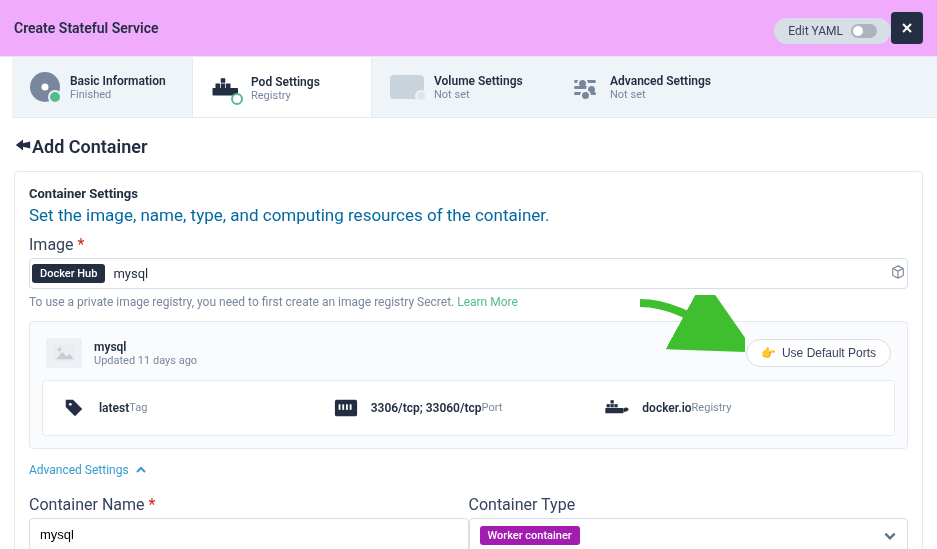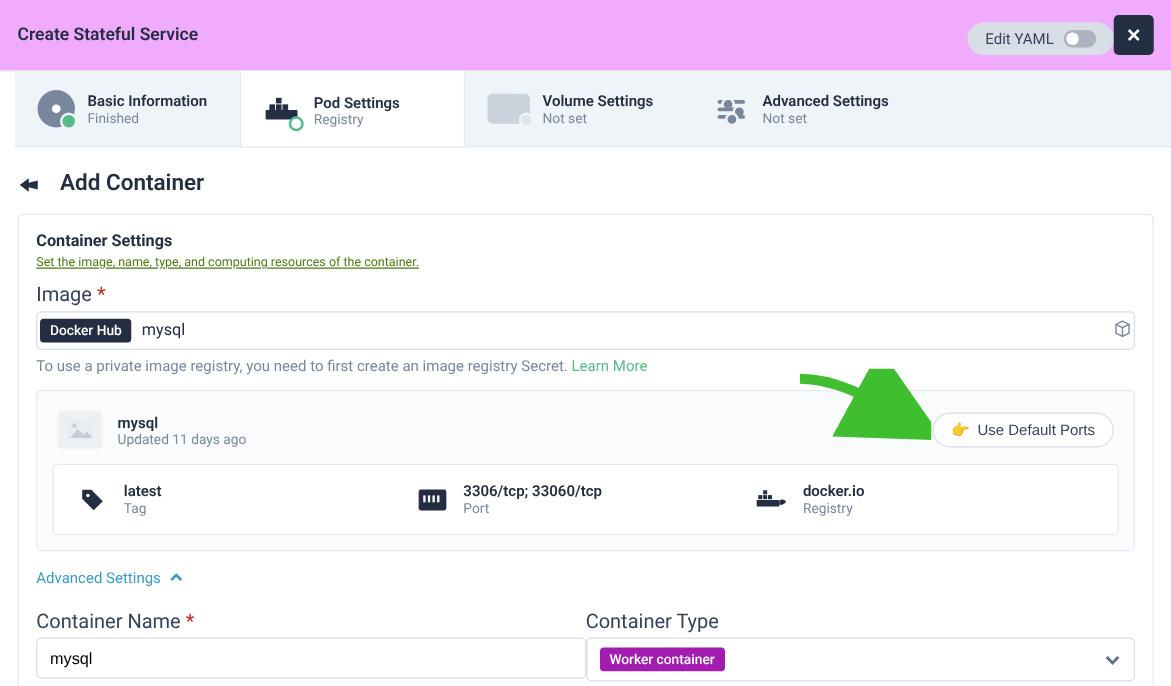--- a/index.html
+++ b/index.html
@@ -26,26 +26,26 @@
   .step-icon.notset::after { content:""; position:absolute; right:-3px; bottom:-3px; width:8px; height:8px; background:#d8dee5; border-radius:50%; border:2px solid #eff4f9; }
   .step-icon.sliders { display:flex; flex-direction:column; gap:3px; align-items:center; justify-content:center; background:transparent; }
   .sliders-row { width:22px; height:3px; background:#79879c; border-radius:2px; position:relative; }
   .sliders-row::after { content:""; position:absolute; top:-2px; width:7px; height:7px; background:#79879c; border-radius:50%; border:2px solid #eff4f9; }
   .sliders-row.r1::after{ left:3px; } .sliders-row.r2::after{ left:12px; } .sliders-row.r3::after{ left:6px; }
   .step-texts { display:flex; flex-direction:column; }
   .step-title { font-size: 12px; font-weight: 600; color:#242e42; }
   .step-sub { font-size: 11px; color:#79879c; }
 
   .body { padding: 18px 14px; }
-  .section-head { display:flex; align-items:flex-end; gap:16px; font-size:18px; font-weight:600; margin-bottom:14px; }
+  .section-head { display:flex; align-items:flex-start; gap:0; font-size:18px; font-weight:600; margin-bottom:14px; }
   .arrow-back { width:18px; height:18px; }
 
   .panel { border:1px solid #e3e9ef; border-radius:4px; padding:14px; }
   .panel-title { font-size:13px; font-weight:700; margin-bottom:4px; }
-  .panel-desc { font-size:10px; color:#4d7c0f; margin-bottom:10px;text-decoration:underline; }
+  .panel-desc { font-size:17px; color:#0369a1; margin-bottom:10px; }
   .label { font-size:16px; color:#36435c; margin-bottom:4px; display:flex; align-items:center; gap:4px; }
   .req { color:#ca2621; }
 
   .image-input { display:flex; align-items:center; border:1px solid #d8dee5; border-radius:4px; padding:5px 2px; gap:8px; margin-bottom:6px; background:#fff; }
   .chip { background:#242e42; color:#fff; font-size:11px; border-radius:3px; padding:3px 8px; font-weight:500; }
   .image-text { font-size:13px; flex:1; }
   .cube-icon { color:#5f708a; }
 
   .hint { font-size:12px; color:#79879c; margin-bottom:12px; }
   .hint a { color:#55bc8a; text-decoration:none; }
@@ -55,21 +55,21 @@
   .img-thumb { width:36px; height:30px; background:#eef1f4; border-radius:3px; display:flex; align-items:center; justify-content:center; }
   .img-meta { display:flex; gap:12px; align-items:center; }
   .img-name-block { display:flex; flex-direction:column; }
   .img-name { font-size:12px; font-weight:600; }
   .img-sub { font-size:11px; color:#79879c; }
   .default-ports-btn { display:flex; align-items:center; gap:6px; background:#fff; border:1px solid #d8dee5; border-radius:18px; padding:6px 14px; font-size:12px; color:#36435c; cursor:pointer; }
 
   .image-detail { display:flex; background:#fff; border:1px solid #e3e9ef; border-radius:4px; padding:14px 18px; }
   .detail-col { flex:1; display:flex; gap:12px; align-items:center; }
   .detail-icon { width:26px; height:26px; color:#242e42; display:flex; align-items:center; justify-content:center; }
-  .detail-text { display:flex; flex-direction:column; }
+  .detail-text { display:flex; flex-direction:row; }
   .detail-val { font-size:12px; font-weight:600; }
   .detail-lab { font-size:11px; color:#79879c; }
 
   .adv-link { display:flex; align-items:center; gap:6px; color:#329dce; font-size:12px; margin-top:14px; cursor:pointer; }
 
   .form-row { display:flex; margin-top:18px; }
   .form-col { flex:1; display:flex; flex-direction:column; }
   .text-input { border:1px solid #d8dee5; border-radius:4px; padding:8px 10px; font-size:13px; background:#fff; }
   .select-input { position:relative; border:1px solid #d8dee5; border-radius:4px; padding:7px 10px; background:#fff; display:flex; align-items:center; justify-content:space-between; }
   .select-chip { background:#a21caf; color:#fff; font-size:11px; border-radius:3px; padding:3px 8px; font-weight:500; }

